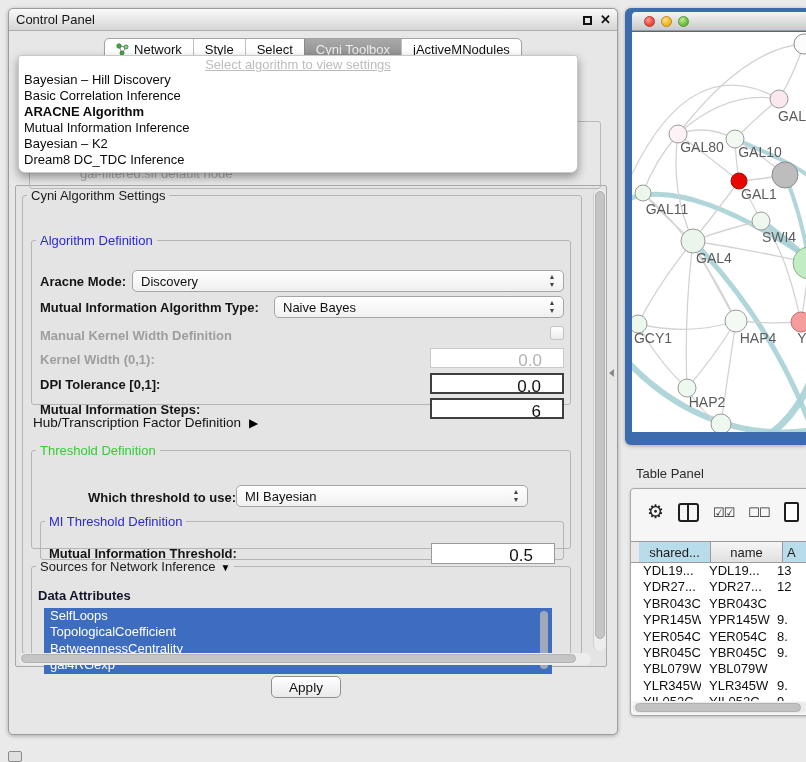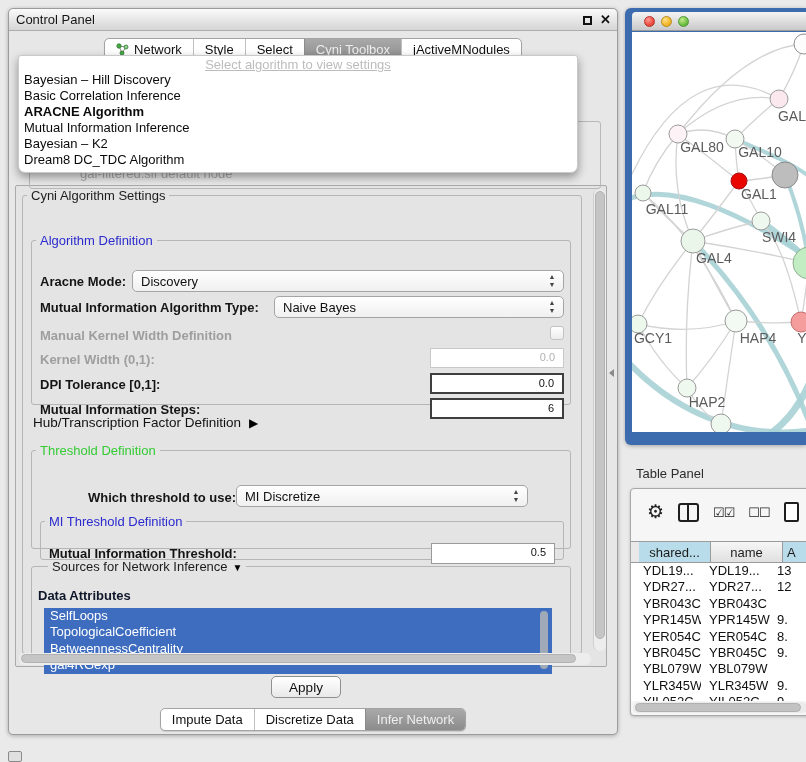--- a/index.html
+++ b/index.html
@@ -34,35 +34,35 @@
     border:1px solid #a9a9a9; background:#e4e4e4; border-radius:2px; }
   fieldset.fs { position:absolute; border:1px solid #b5b5b5; border-radius:3px; background:transparent; }
   fieldset.fs > legend { font-size:13px; padding:0 4px; margin-left:4px; color:#1c1c1c; white-space:nowrap; }
   fieldset.fs-blue > legend { color:#2a2ace; }
   fieldset.fs-green > legend { color:#35cb35; }
 
   #fs-cyni { left:6px; top:2px; width:560px; height:466px; }
   #fs-algdef { left:8px; top:30px; width:540px; height:172px; }
   #fs-threshold { left:8px; top:240px; width:540px; height:106px; }
   #fs-mithr { left:8px; top:56px; width:524px; height:46px; }
-  #fs-sources { left:8px; top:356px; width:540px; height:106px;padding-left:12px; }
+  #fs-sources { left:8px; top:356px; width:540px; height:106px; }
 
   .lbl { position:absolute; font-size:13px; color:#151515; white-space:nowrap; }
   .b { font-weight:bold; }
   .dis { color:#9e9e9e; }
 
   .combo { position:absolute; height:22px; background:linear-gradient(#ffffff,#f0f0f0);
     border:1px solid #a5a5a5; border-radius:5px; font-size:13px; color:#111; }
   .combo-val { position:absolute; left:8px; top:3px; }
   .combo-arr { position:absolute; right:6px; top:2px; width:10px; color:#444; font-size:7px; line-height:8px; text-align:center; }
   .combo-arr::before { content:"▲"; display:block; }
   .combo-arr::after { content:"▼"; display:block; }
 
-  .field { position:absolute; background:#fff; border:1px solid #9a9a9a; font-size:11px;
-    text-align:right; padding:2px 8px 0 0; color:#111; }
+  .field { position:absolute; background:#fff; border:1px solid #9a9a9a; font-size:17px;
+    text-align:right; padding:2px 21px 0 0; color:#111; }
   .field.strong { border:2px solid #3f3f3f; }
   .field.dis { border:1px solid #c9c9c9; color:#b2b2b2; }
   .cb { position:absolute; width:14px; height:14px; border:1px solid #c3c3c3; border-radius:3px;
     background:linear-gradient(#ffffff,#ececec); }
 
   .hub-row { position:absolute; left:10px; top:212px; font-size:13.5px; color:#111; }
   .tri-right { font-size:12px; margin-left:8px; color:#000; }
   .tri-down { font-size:10px; margin-left:5px; color:#000; }
 
   .attr-label { position:absolute; left:6px; top:14px; font-size:13px; font-weight:bold; color:#0f172a; }
@@ -208,21 +208,21 @@
         </fieldset>
 
         <div class="hub-row">
           <span>Hub/Transcription Factor Definition</span><span class="tri-right">▶</span>
         </div>
 
         <fieldset class="fs fs-green" id="fs-threshold">
           <legend>Threshold Definition</legend>
           <span class="lbl b" style="left:56px;top:32px;">Which threshold to use:</span>
           <div class="combo" style="left:204px;top:27px;width:292px;">
-            <span class="combo-val">MI Discretize</span>
+            <span class="combo-val">MI Bayesian</span>
             <span class="combo-arr"></span>
           </div>
           <fieldset class="fs fs-blue" id="fs-mithr">
             <legend>MI Threshold Definition</legend>
             <span class="lbl b" style="left:8px;top:17px;">Mutual Information Threshold:</span>
             <div class="field" style="left:390px;top:14px;width:124px;height:21px;">0.5</div>
           </fieldset>
         </fieldset>
 
         <fieldset class="fs" id="fs-sources">
@@ -243,44 +243,31 @@
       <div class="vscroll">
           <div class="vthumb"></div>
         </div>
       <div class="hscroll">
           <div class="hthumb"></div>
         </div>
     </div>
 
     <button class="apply-btn">Apply</button>
 
-    <div class="tabbar" style="top:699px;">
-      <div class="seg">
-        <div class="seg-item">
-            <span>Impute Data</span>
-          </div>
-        <div class="seg-item">
-            <span>Discretize Data</span>
-          </div>
-        <div class="seg-item selected">
-            <span>Infer Network</span>
-          </div>
-      </div>
-    </div>
   </div>
 
   <div class="popup">
     <div class="popup-placeholder">Select algorithm to view settings</div>
     <div id="popup-list">
         <div class="popup-item">Bayesian – Hill Discovery</div>
         <div class="popup-item">Basic Correlation Inference</div>
         <div class="popup-item hi">ARACNE Algorithm</div>
         <div class="popup-item">Mutual Information Inference</div>
         <div class="popup-item">Bayesian – K2</div>
-        <div class="popup-item">Dream8 DC_TDC Algorithm</div>
+        <div class="popup-item">Dream8 DC_TDC Inference</div>
       </div>
   </div>
 
   <div class="net-window">
     <div class="net-titlebar">
       <span class="light red"></span>
       <span class="light yellow"></span>
       <span class="light green"></span>
     </div>
     <div class="net-canvas">

